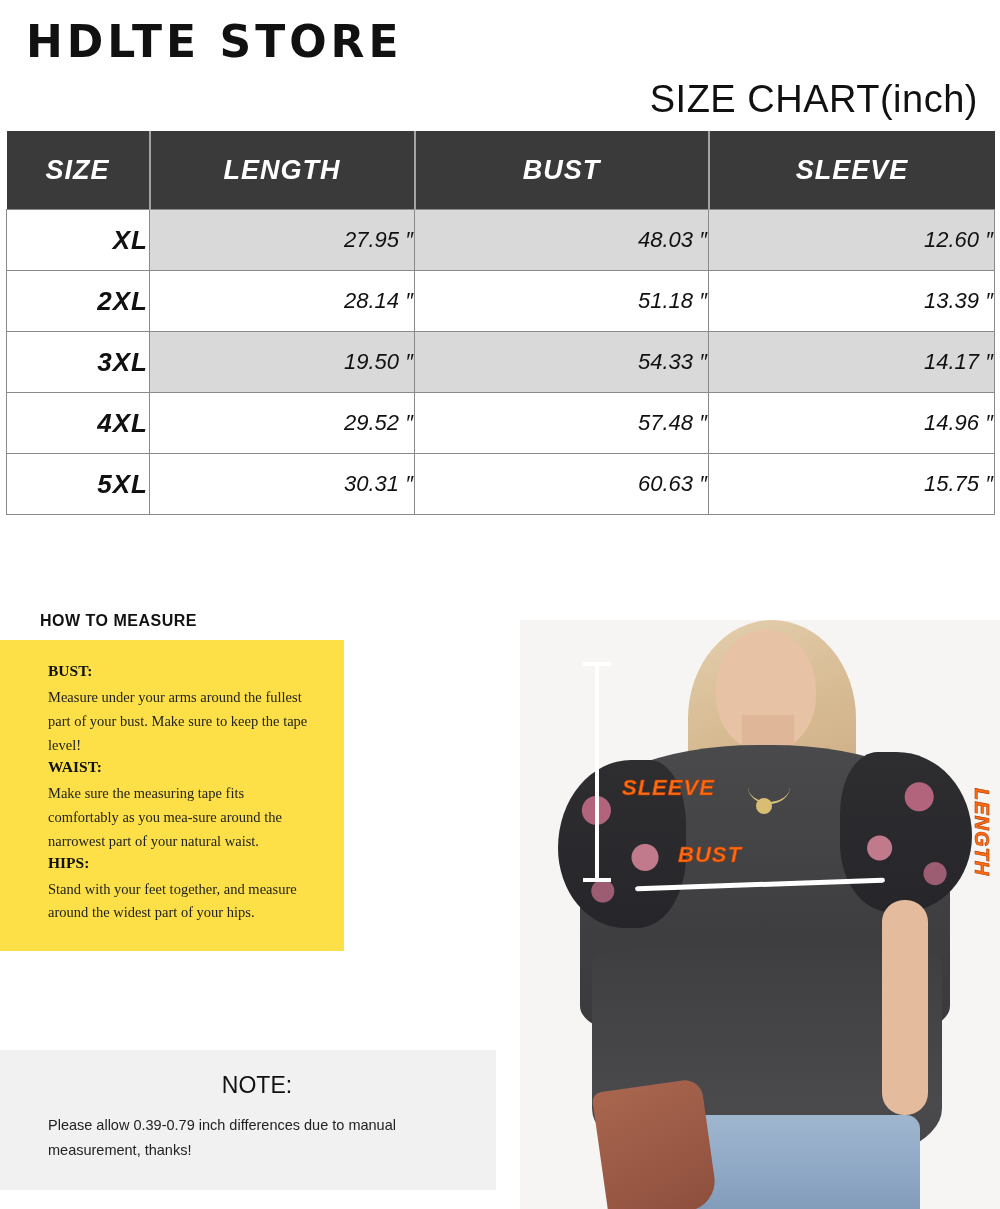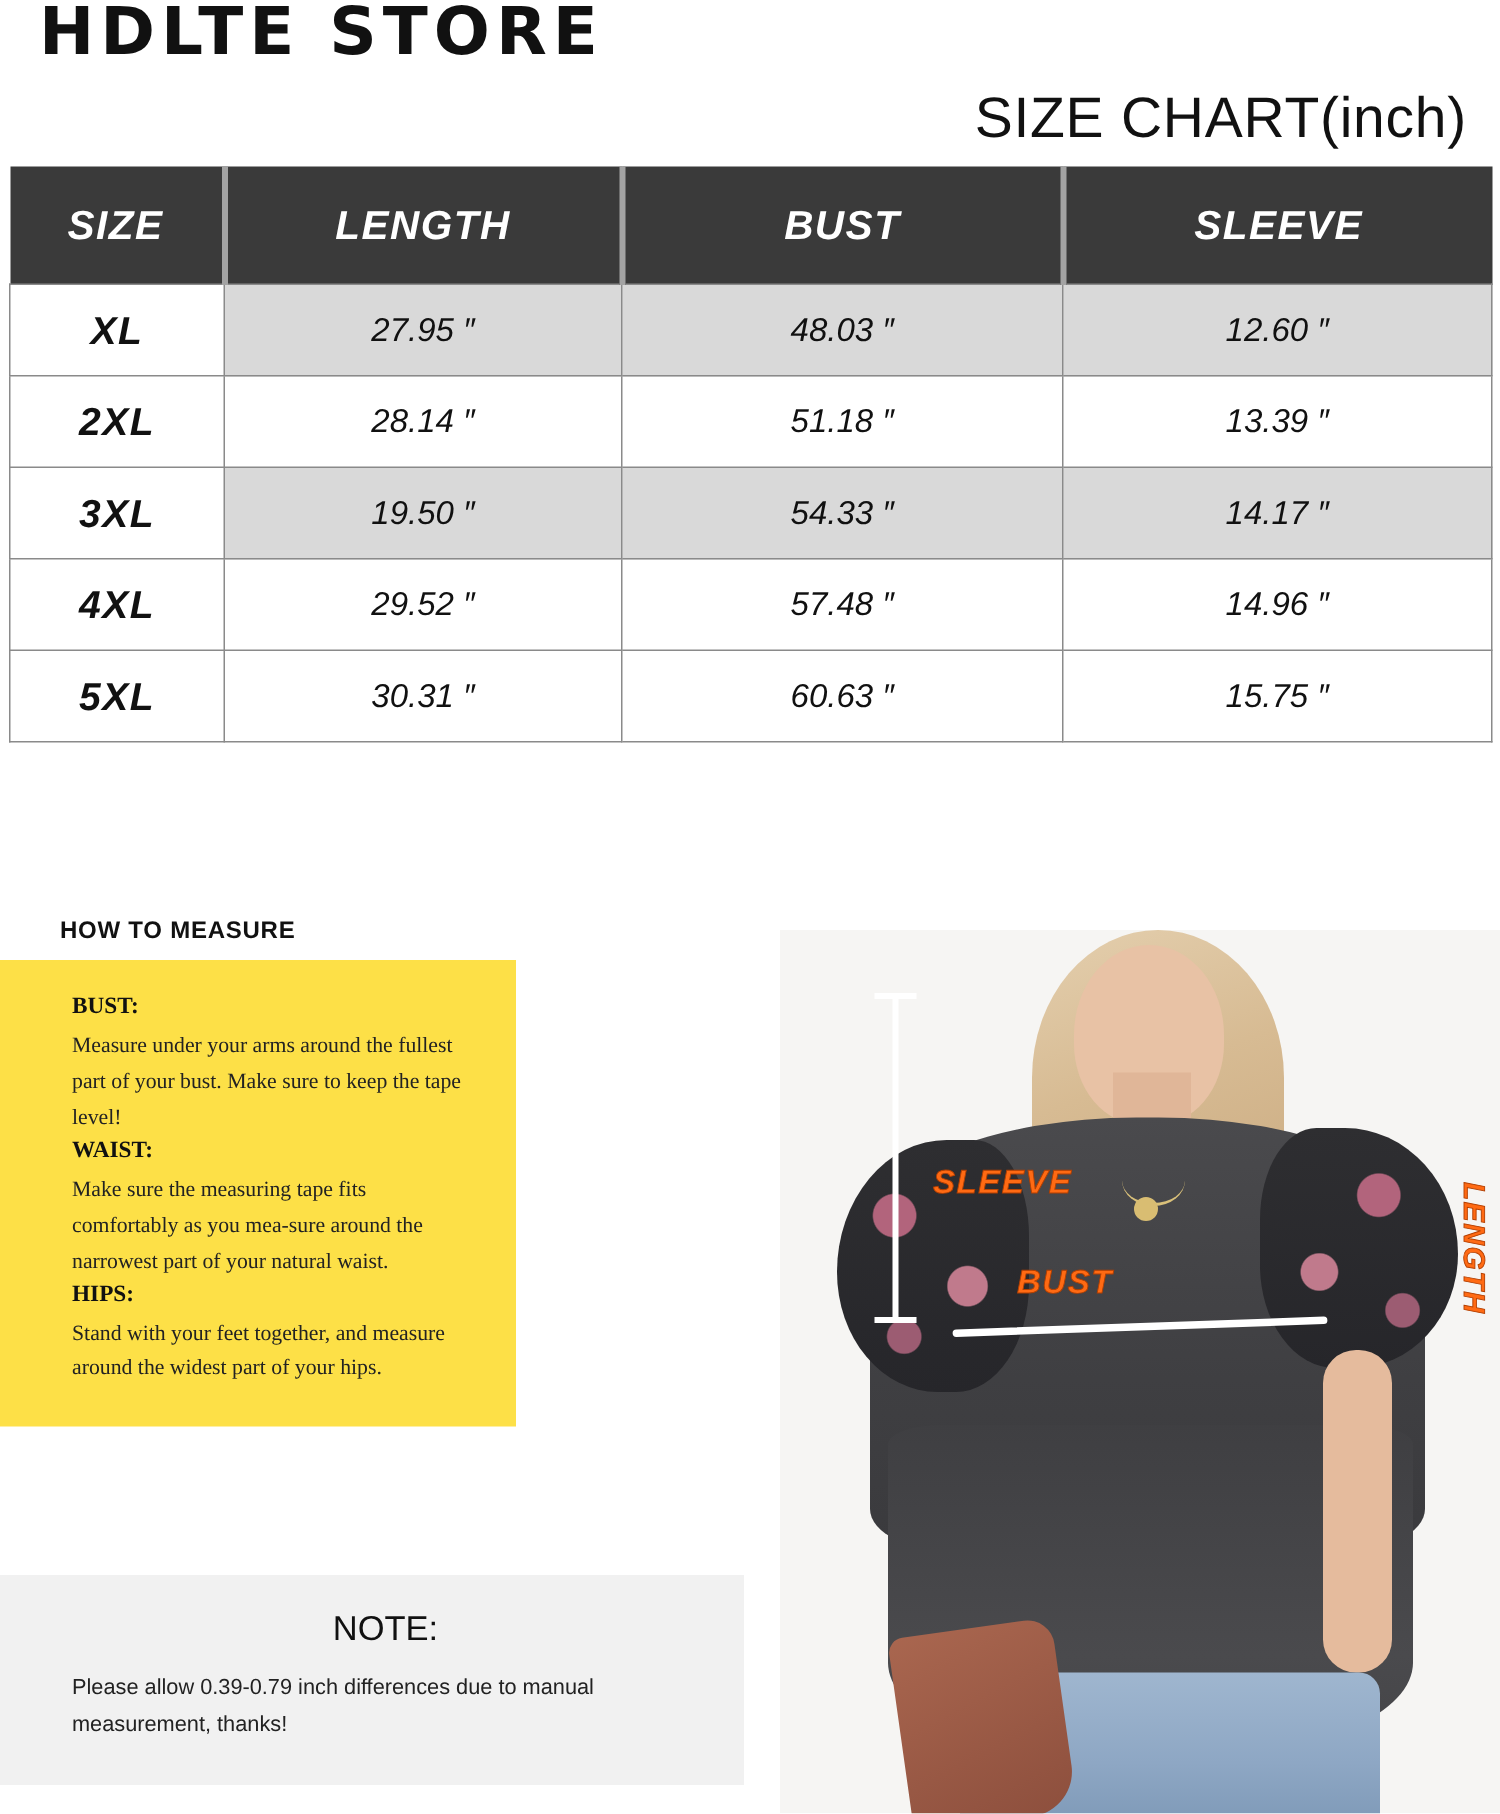--- a/index.html
+++ b/index.html
@@ -15,21 +15,21 @@
     position: relative;
     overflow: hidden;
   }
 
   
   .brand {
     font-family: "DejaVu Sans", sans-serif;
     font-weight: bold;
     font-size: 44px;
     letter-spacing: 4px;
-    padding: 0 0 0 26px;
+    padding: 20px 0 0 26px;
     color: #111111;
     line-height: 1.0;
   }
 
   
   .chart-title-row {
     text-align: right;
     padding: 14px 22px 10px 0;
   }
   .chart-title {
@@ -46,27 +46,27 @@
     table-layout: fixed;
   }
   table.size-table th {
     background: #3a3a3a;
     color: #ffffff;
     font-style: italic;
     font-weight: bold;
     font-size: 27px;
     height: 76px;
     letter-spacing: 1px;
-    border-right: 4px solid #a3a3a3;
+    border-right: 2px solid #a3a3a3;
   }
   table.size-table th:last-child { border-right: none; }
   table.size-table td {
     border: 1px solid #8a8a8a;
     height: 58px;
-    text-align: center;
+    text-align: right;
     font-style: italic;
     font-size: 22px;
     color: #111;
   }
   table.size-table td.size-col {
     font-weight: bold;
     font-size: 26px;
     letter-spacing: 1px;
   }
   table.size-table tr.alt td { background: #d9d9d9; }

